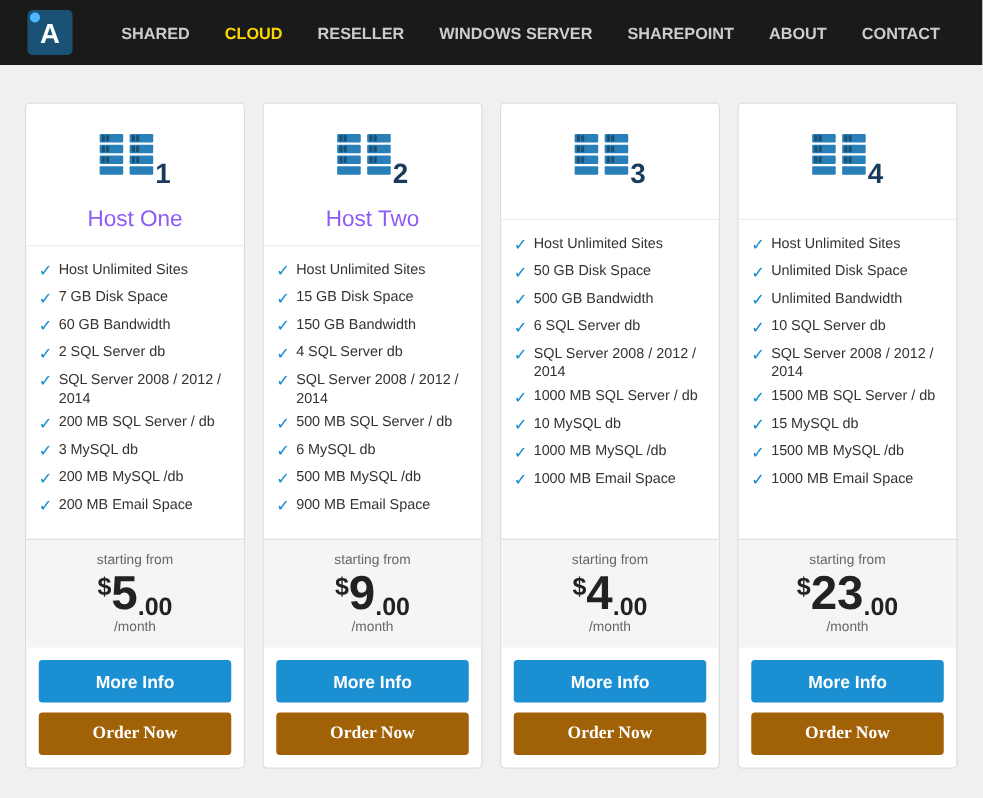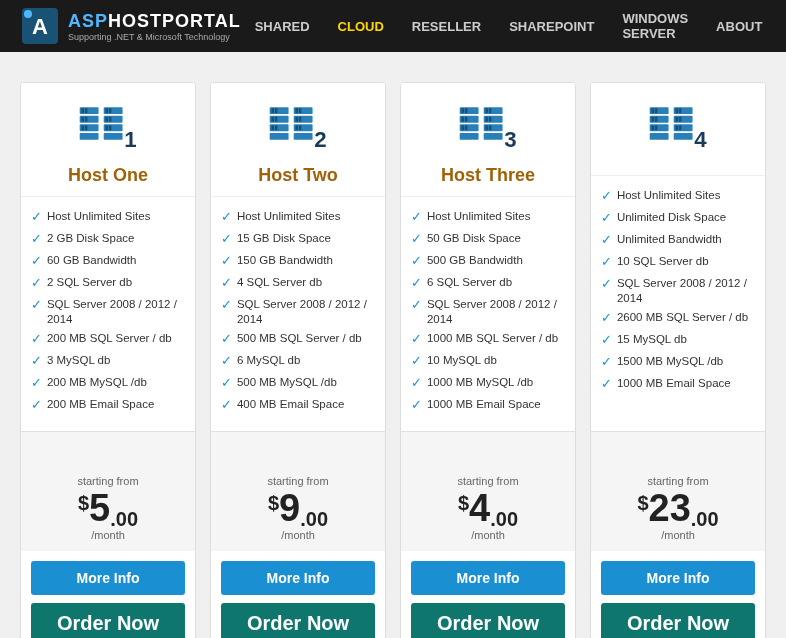--- a/index.html
+++ b/index.html
@@ -96,22 +96,22 @@
     }
 
     
     .server-svg {
       width: 60px;
       height: 55px;
     }
 
     .plan-name {
       font-size: 18px;
-      font-weight: bold;
-      color: #a16207;
+      font-weight: normal;
+      color: #8b5cf6;
       margin-top: 4px;
     }
 
     .plan-features {
       padding: 12px 10px;
       flex: 1;
     }
 
     .feature-item {
       display: flex;
@@ -134,21 +134,20 @@
       background: #f5f5f5;
       padding: 10px;
       text-align: center;
       border-top: 1px solid #e0e0e0;
     }
 
     .starting-from {
       font-size: 11px;
       color: #666;
       margin-bottom: 2px;
-      margin-top: 33px;
     }
 
     .price-display {
       display: flex;
       align-items: flex-start;
       justify-content: center;
       line-height: 1;
     }
 
     .price-dollar {
@@ -190,54 +189,49 @@
       border: none;
       padding: 9px 0;
       width: 100%;
       font-size: 14px;
       font-weight: bold;
       cursor: pointer;
       border-radius: 3px;
     }
 
     .btn-order-now {
-      background: #0f766e;
+      background: #a16207;
       color: white;
       border: none;
       padding: 9px 0;
       width: 100%;
-      font-size: 20px;
+      font-size: 14px;
       font-weight: bold;
       cursor: pointer;
       border-radius: 3px;
+      font-family: Liberation Serif, serif;
     }
   </style>
 </head>
 <body>
 
 <nav>
   <div class="logo-area">
     <svg class="logo-icon" viewBox="0 0 40 40">
       <rect x="2" y="2" width="36" height="36" rx="4" fill="#1a5276"></rect>
       <text x="20" y="28" text-anchor="middle" font-size="22" font-weight="bold" fill="white" font-family="Arial">A</text>
       <circle cx="8" cy="8" r="4" fill="#4db8ff"></circle>
     </svg>
-    <div class="logo-text">
-      <div class="logo-title">
-        <span style="color:#4db8ff">ASP</span>HOSTPORTAL
-      </div>
-      <div class="logo-subtitle">Supporting .NET &amp; Microsoft Technology</div>
-    </div>
   </div>
   <div class="nav-links">
     <a>SHARED</a>
     <a class="active">CLOUD</a>
     <a>RESELLER</a>
+    <a>WINDOWS SERVER</a>
     <a>SHAREPOINT</a>
-    <a>WINDOWS SERVER</a>
     <a>ABOUT</a>
     <a>CONTACT</a>
   </div>
 </nav>
 
 <div class="main-content">
   <div class="plans-grid" id="plans-grid">
       <div class="plan-card">
     <div class="plan-header">
       <div class="plan-icon">
@@ -272,21 +266,21 @@
     </div>
     <div class="plan-features">
 
     <div class="feature-item">
       <span class="check-icon">✓</span>
       <span>Host Unlimited Sites</span>
     </div>
 
     <div class="feature-item">
       <span class="check-icon">✓</span>
-      <span>2 GB Disk Space</span>
+      <span>7 GB Disk Space</span>
     </div>
 
     <div class="feature-item">
       <span class="check-icon">✓</span>
       <span>60 GB Bandwidth</span>
     </div>
 
     <div class="feature-item">
       <span class="check-icon">✓</span>
       <span>2 SQL Server db</span>
@@ -401,21 +395,21 @@
       <span>6 MySQL db</span>
     </div>
 
     <div class="feature-item">
       <span class="check-icon">✓</span>
       <span>500 MB MySQL /db</span>
     </div>
 
     <div class="feature-item">
       <span class="check-icon">✓</span>
-      <span>400 MB Email Space</span>
+      <span>900 MB Email Space</span>
     </div>
 
     </div>
     <div class="plan-pricing">
       <div class="starting-from">starting from</div>
       <div class="price-display">
         <span class="price-dollar">$</span>
         <span class="price-amount">9</span>
         <span class="price-cents">.00</span>
       </div>
@@ -449,21 +443,20 @@
     <rect x="32" y="15" width="3" height="6" rx="1" fill="#1a5276"></rect>
     <rect x="36" y="15" width="3" height="6" rx="1" fill="#1a5276"></rect>
     <rect x="30" y="24" width="22" height="8" rx="1" fill="#2980b9"></rect>
     <rect x="32" y="25" width="3" height="6" rx="1" fill="#1a5276"></rect>
     <rect x="36" y="25" width="3" height="6" rx="1" fill="#1a5276"></rect>
     <rect x="30" y="34" width="22" height="8" rx="1" fill="#2980b9"></rect>
 
     <text x="54" y="50" font-size="26" font-weight="bold" fill="#1a3a5c" font-family="Arial">3</text>
   </svg>
       </div>
-      <div class="plan-name">Host Three</div>
     </div>
     <div class="plan-features">
 
     <div class="feature-item">
       <span class="check-icon">✓</span>
       <span>Host Unlimited Sites</span>
     </div>
 
     <div class="feature-item">
       <span class="check-icon">✓</span>
@@ -573,21 +566,21 @@
       <span>10 SQL Server db</span>
     </div>
 
     <div class="feature-item">
       <span class="check-icon">✓</span>
       <span>SQL Server 2008 / 2012 / 2014</span>
     </div>
 
     <div class="feature-item">
       <span class="check-icon">✓</span>
-      <span>2600 MB SQL Server / db</span>
+      <span>1500 MB SQL Server / db</span>
     </div>
 
     <div class="feature-item">
       <span class="check-icon">✓</span>
       <span>15 MySQL db</span>
     </div>
 
     <div class="feature-item">
       <span class="check-icon">✓</span>
       <span>1500 MB MySQL /db</span>

